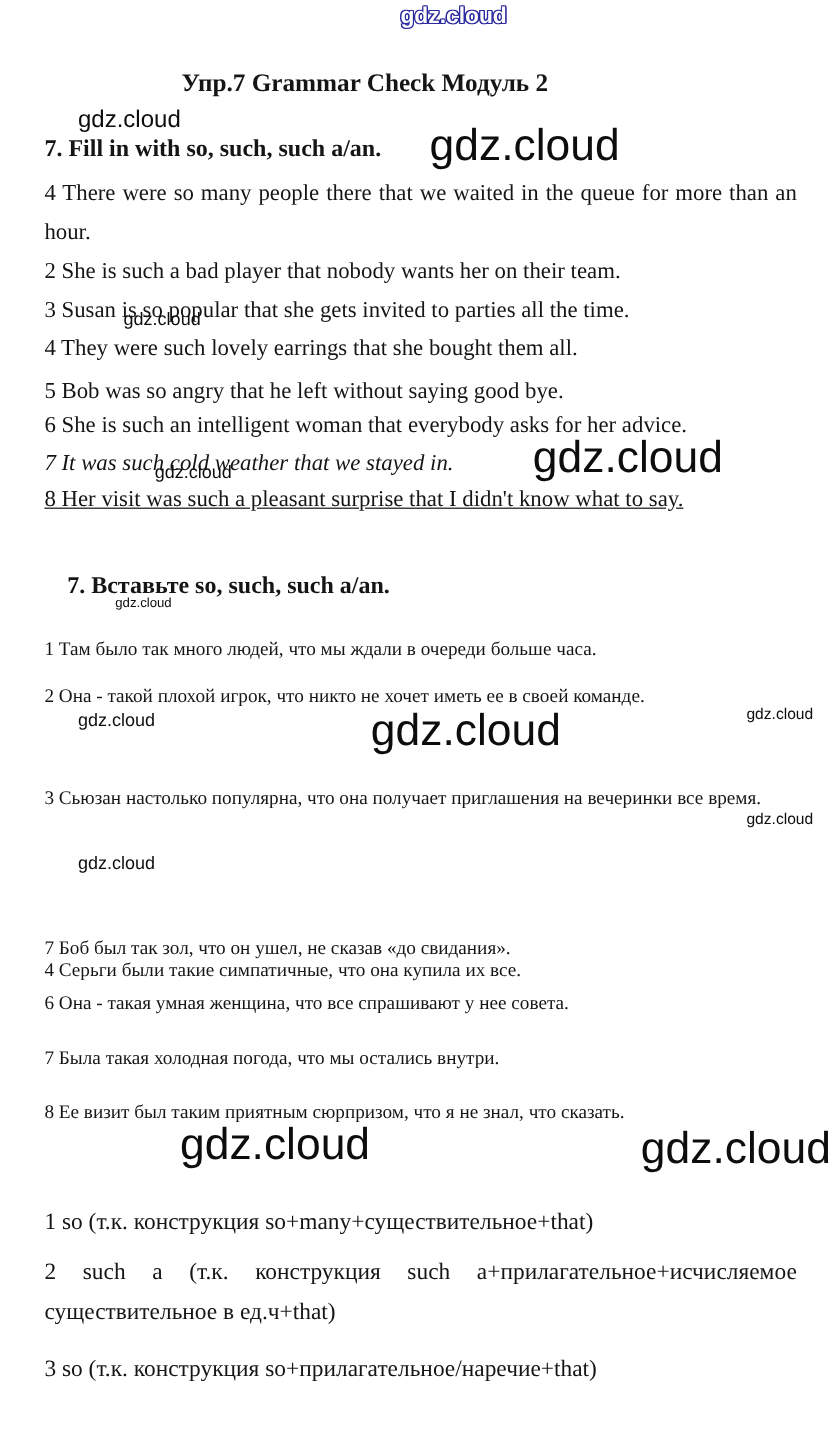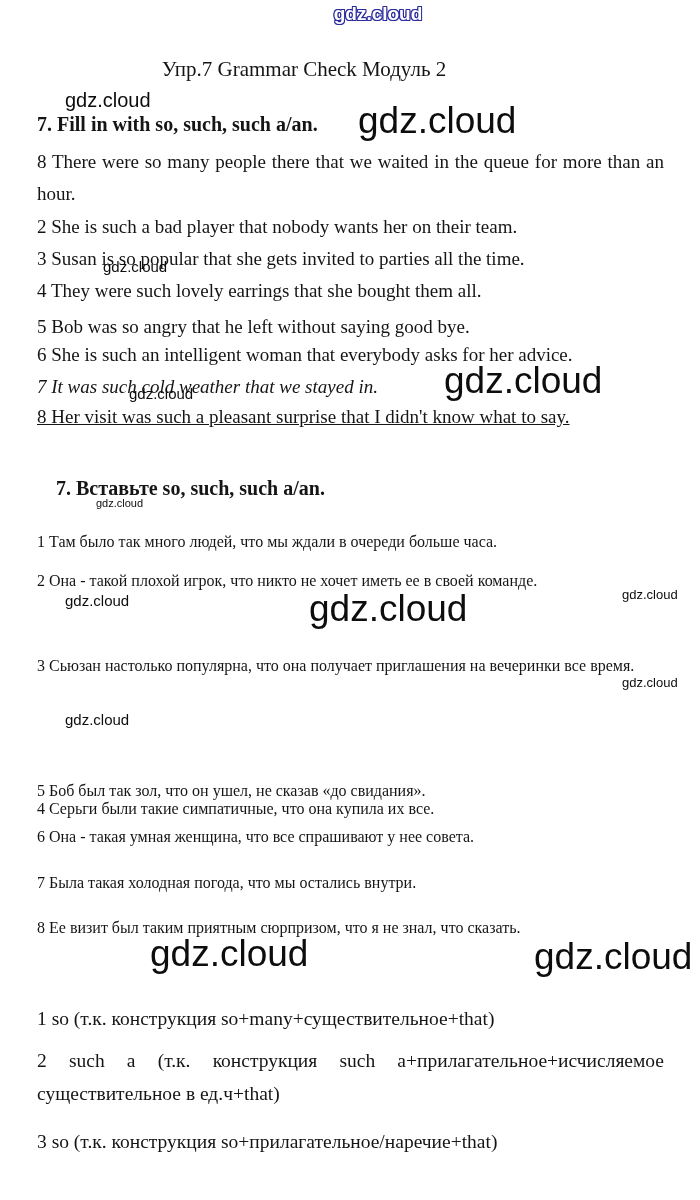--- a/index.html
+++ b/index.html
@@ -17,21 +17,21 @@
     left:37px;width:627px;
     text-align:justify;
     -moz-text-align-last:left;
     text-align-last:left;
   }
   .en{font-size:19px;line-height:32px;}
   .ru{font-size:16px;line-height:35px;}
   .ans{font-size:19.5px;line-height:33px;}
   .title{
     left:0;width:608px;text-align:center;
-    font-weight:normal;font-size:21px;
+    font-weight:bold;font-size:21px;
   }
   .heading{
     left:37px;width:627px;
     font-weight:bold;font-size:20px;
   }
   
   .wm{
     font-family:"Liberation Sans", sans-serif;
     color:#0d0d0d;
     white-space:nowrap;
@@ -55,21 +55,21 @@
 
 <div class="abs wm wm-outline" style="top:4px;">gdz.cloud</div>
 
 <div class="abs title" style="top:57px;">Упр.7 Grammar Check Модуль 2</div>
 
 <div class="abs wm wm-md" style="left:37px;top:90px;">gdz.cloud</div>
 
 <div class="abs heading" style="top:113px;">7. Fill in with so, such, such a/an.</div>
 <div class="abs wm wm-big" style="left:330px;top:102px;">gdz.cloud</div>
 
-<div class="abs para en" style="top:146px;">8 There were so many people there that we waited in the queue for more than an hour.</div>
+<div class="abs para en" style="top:146px;">4 There were so many people there that we waited in the queue for more than an hour.</div>
 <div class="abs para en" style="top:211px;">2 She is such a bad player that nobody wants her on their team.</div>
 <div class="abs para en" style="top:243px;">3 Susan is so popular that she gets invited to parties all the time.</div>
 <div class="abs wm wm-sm" style="left:75px;top:259px;">gdz.cloud</div>
 <div class="abs para en" style="top:275px;">4 They were such lovely earrings that she bought them all.</div>
 <div class="abs para en" style="top:311px;">5 Bob was so angry that he left without saying good bye.</div>
 <div class="abs para en" style="top:339px;">6 She is such an intelligent woman that everybody asks for her advice.</div>
 <div class="abs para en" style="top:371px;font-style:italic;">7 It was such cold weather that we stayed in.</div>
 <div class="abs wm wm-big" style="left:416px;top:362px;">gdz.cloud</div>
 <div class="abs wm wm-sm" style="left:101px;top:386px;">gdz.cloud</div>
 <div class="abs para en" style="top:401px;text-decoration:underline;">8 Her visit was such a pleasant surprise that I didn't know what to say.</div>
@@ -79,21 +79,21 @@
 
 <div class="abs para ru" style="top:524px;">1 Там было так много людей, что мы ждали в очереди больше часа.</div>
 <div class="abs para ru" style="top:563px;">2 Она - такой плохой игрок, что никто не хочет иметь ее в своей команде.</div>
 <div class="abs wm wm-sm" style="left:37px;top:593px;">gdz.cloud</div>
 <div class="abs wm wm-big" style="left:281px;top:590px;">gdz.cloud</div>
 <div class="abs wm wm-xs" style="left:594px;top:588px;">gdz.cloud</div>
 <div class="abs para ru" style="top:648px;">3 Сьюзан настолько популярна, что она получает приглашения на вечеринки все время.</div>
 <div class="abs wm wm-xs" style="left:594px;top:676px;">gdz.cloud</div>
 <div class="abs wm wm-sm" style="left:37px;top:712px;">gdz.cloud</div>
 <div class="abs para ru" style="top:767px;margin-top:24px;">4 Серьги были такие симпатичные, что она купила их все.</div>
-<div class="abs para ru" style="top:773px;">5 Боб был так зол, что он ушел, не сказав «до свидания».</div>
+<div class="abs para ru" style="top:773px;">7 Боб был так зол, что он ушел, не сказав «до свидания».</div>
 <div class="abs para ru" style="top:819px;">6 Она - такая умная женщина, что все спрашивают у нее совета.</div>
 <div class="abs para ru" style="top:865px;">7 Была такая холодная погода, что мы остались внутри.</div>
 <div class="abs para ru" style="top:910px;">8 Ее визит был таким приятным сюрпризом, что я не знал, что сказать.</div>
 <div class="abs wm wm-big" style="left:122px;top:935px;">gdz.cloud</div>
 <div class="abs wm wm-big" style="left:506px;top:938px;">gdz.cloud</div>
 
 <div class="abs para ans" style="top:1002px;">1 so (т.к. конструкция so+many+существительное+that)</div>
 <div class="abs para ans" style="top:1044px;">2 such a (т.к. конструкция such a+прилагательное+исчисляемое существительное в ед.ч+that)</div>
 <div class="abs para ans" style="top:1125px;">3 so (т.к. конструкция so+прилагательное/наречие+that)</div>
 

